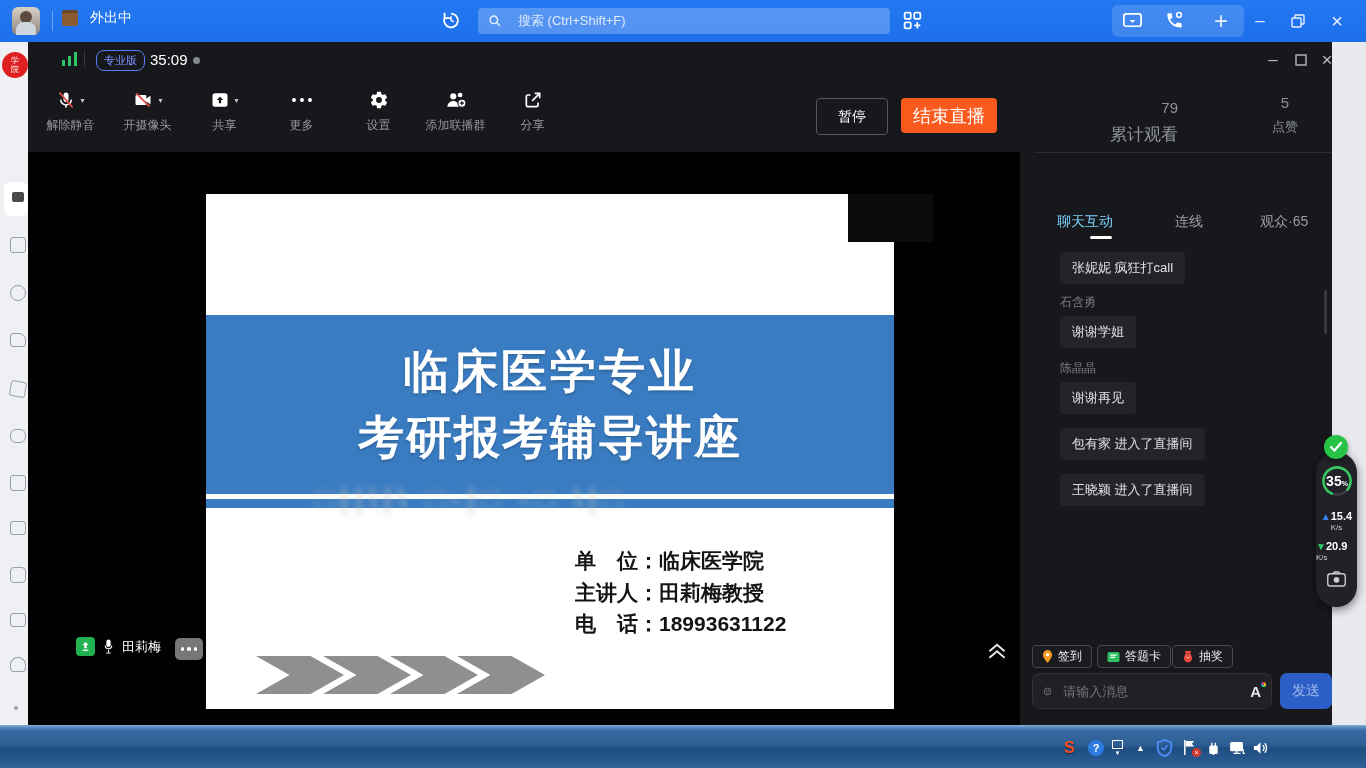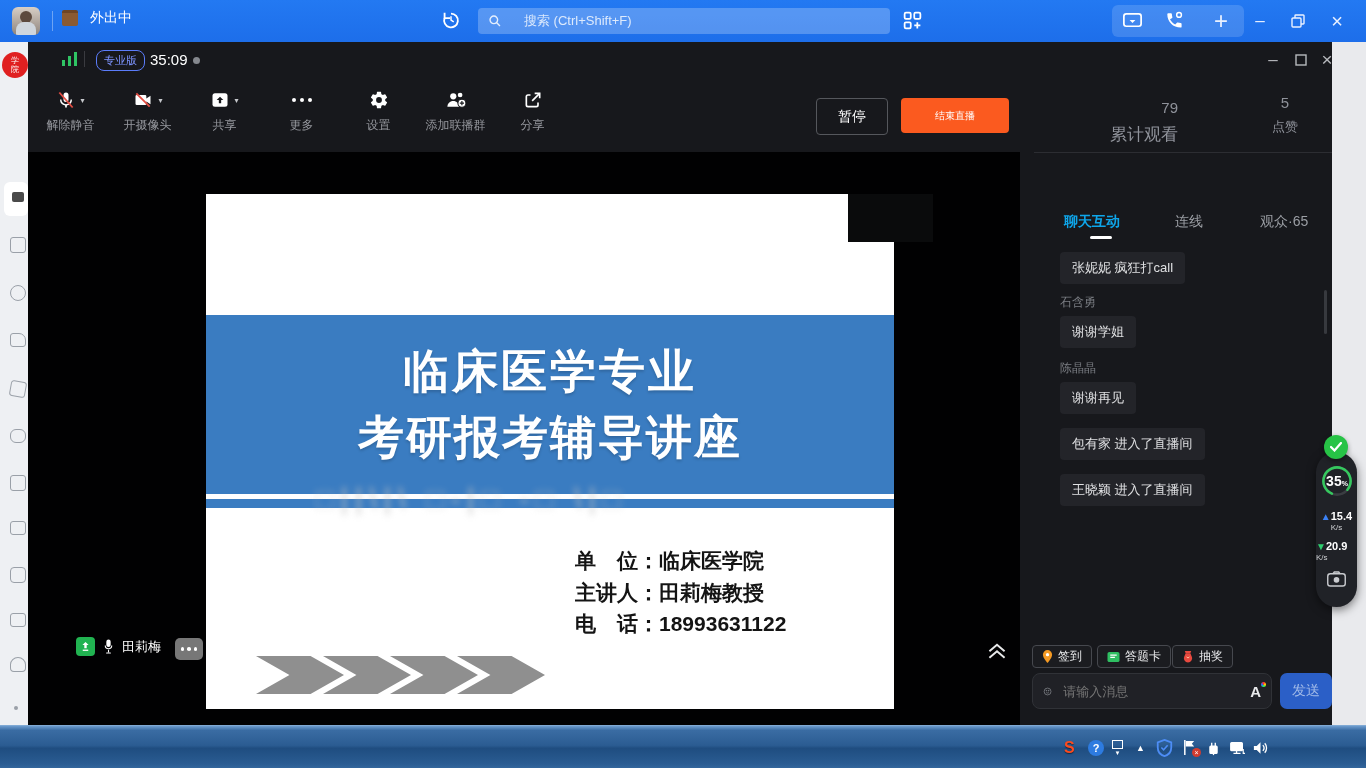--- a/index.html
+++ b/index.html
@@ -2,21 +2,21 @@
 <html><head>
 <meta charset="utf-8">
 <style>
   html,body{margin:0;padding:0;background:#222;font-family:"Liberation Sans","DejaVu Sans",sans-serif}
   #screen{position:relative;width:1366px;height:768px;overflow:hidden;background:#ecedf0}
   .abs{position:absolute}
   .flex{display:flex;align-items:center}
   svg{display:block}
   
   #topbar{left:0;top:0;width:1366px;height:42px;background:linear-gradient(180deg,#2379f2,#1d6eea);color:#fff}
-  .searchbox{left:478px;top:8px;width:412px;height:26px;background:rgba(255,255,255,.24);border-radius:4px;color:rgba(255,255,255,.8);font-size:13px;display:flex;align-items:center;gap:22px;padding:0 10px;box-sizing:border-box}
+  .searchbox{left:478px;top:8px;width:412px;height:26px;background:rgba(255,255,255,.24);border-radius:4px;color:rgba(255,255,255,.8);font-size:13px;display:flex;align-items:center;gap:16px;padding:0 10px;box-sizing:border-box}
   .winctl{color:#eaf1ff;font-size:17px;width:30px;height:30px;display:flex;align-items:center;justify-content:center}
   
   #livewin{left:28px;top:42px;width:1304px;height:683px;background:#17181c;color:#fff}
   .toolitem{width:77px;display:flex;flex-direction:column;align-items:center;gap:7px;color:#d9dadd}
   .toolitem .lbl{font-size:12px;color:#96989e;white-space:nowrap}
   .caret{font-size:8px;color:#c6c8cc;margin-left:4px}
   .bubble{position:absolute;left:1032px;background:#232429;border-radius:4px;padding:7px 12px;font-size:13px;color:#e0e1e3;white-space:nowrap}
   .cname{position:absolute;left:1032px;font-size:12px;color:#7c7f85}
   .apill{position:absolute;top:603px;height:23px;display:flex;align-items:center;gap:5px;padding:0 9px;border:1px solid #46484e;border-radius:4px;background:rgba(255,255,255,.02);color:#e9eaec;font-size:12px;box-sizing:border-box}
   .rpill{position:absolute;top:637px;height:26px;border-radius:6px;display:flex;align-items:center;justify-content:center;gap:4px;color:#fff;font-size:12px}
@@ -194,21 +194,21 @@
               <path d="M9 6H6a2 2 0 0 0-2 2v10a2 2 0 0 0 2 2h10a2 2 0 0 0 2-2v-3"></path>
               <path d="M14 4h6v6"></path>
               <path d="M20 4l-9 9"></path>
             </svg>
         </span>
         <span class="lbl">分享</span>
       </div>
     </div>
 
     <div class="abs flex" style="left:788px;top:56px;width:70px;height:35px;justify-content:center;border:1px solid #55575c;border-radius:4px;font-size:14px;color:#fff">暂停</div>
-    <div class="abs flex" style="left:873px;top:56px;width:108px;height:35px;justify-content:center;background:#fb5a1f;border-radius:4px;font-size:10px;color:#fff">结束直播</div>
+    <div class="abs flex" style="left:873px;top:56px;width:96px;height:35px;justify-content:center;background:#fb5a1f;border-radius:4px;font-size:18px;color:#fff">结束直播</div>
 
     <div class="abs" style="left:0;top:110px;width:992px;height:573px;background:#010102"></div>
 
     <div class="abs" id="slide">
       <div class="abs" style="left:642px;top:0;width:85px;height:48px;background:#0a0b0c"></div>
       <div class="abs" style="left:0;top:121px;width:688px;height:179px;background:#3a7cc1;display:flex;flex-direction:column;align-items:center;justify-content:center;gap:4px">
         <div style="font-size:46px;font-weight:900;color:#fff;letter-spacing:3px;text-shadow:0 2px 3px rgba(0,0,0,.18)">临床医学专业</div>
         <div style="font-size:46px;font-weight:900;color:#fff;letter-spacing:2px;text-shadow:0 2px 3px rgba(0,0,0,.18)">考研报考辅导讲座</div>
       </div>
       <div class="abs" style="left:0;top:305px;width:688px;height:9px;background:#3a7cc1"></div>
@@ -258,21 +258,21 @@
       <div class="abs" style="left:28px;top:57px;width:130px;text-align:right">
         <div style="font-size:15px;color:#8f929a">79</div>
         <div style="font-size:17px;color:#8f929a;margin-top:7px">累计观看</div>
       </div>
       <div class="abs" style="left:200px;top:52px;width:130px;text-align:center">
         <div style="font-size:15px;color:#8f929a">5</div>
         <div style="font-size:13px;color:#8f929a;margin-top:7px">点赞</div>
       </div>
       <div class="abs" style="left:14px;top:110px;width:298px;height:1px;background:#2c2d32"></div>
 
-      <div class="tab" style="left:44px;color:#0ea5e9;font-weight:700">聊天互动</div>
+      <div class="tab" style="left:37px;color:#7dd3fc;font-weight:400">聊天互动</div>
       <div class="abs" style="left:70px;top:194px;width:22px;height:3px;background:#fff;border-radius:2px"></div>
       <div class="tab" style="left:155px">连线</div>
       <div class="tab" style="left:240px">观众·65</div>
 
       <div class="abs flex" style="left:40px;top:222px;gap:8px">
         <span style="font-size:13px;color:#d5d6d9">消息</span>
         <span style="font-size:8px;color:#9b9ea4">▼</span>
       </div>
       <div class="abs" style="left:304px;top:248px;width:3px;height:44px;background:#37393e;border-radius:2px"></div>
     </div>

